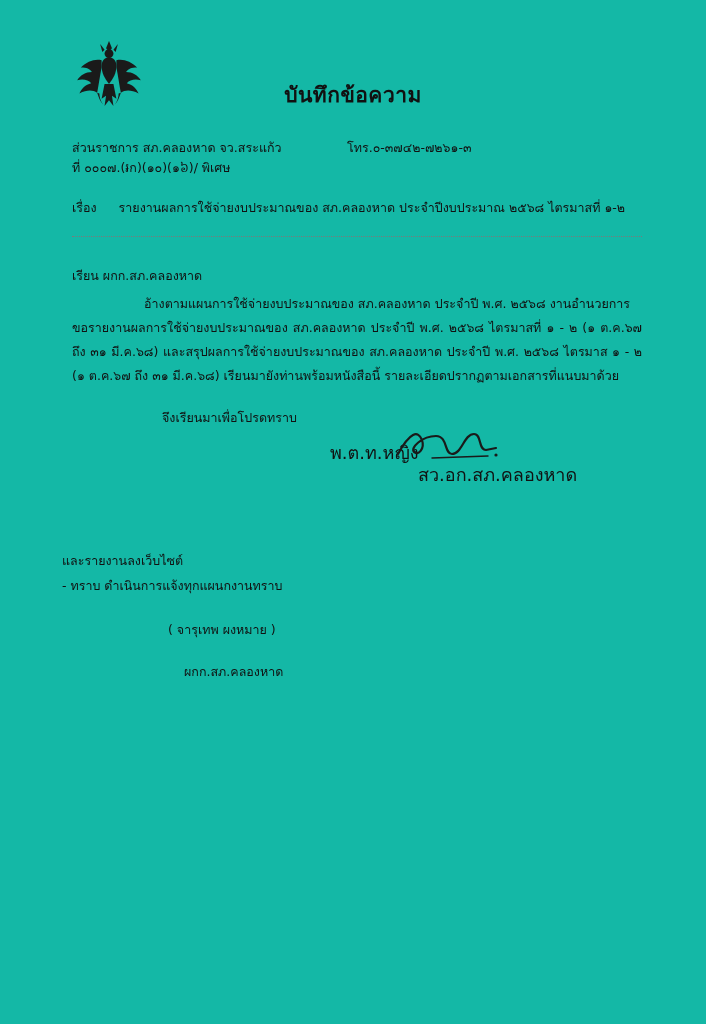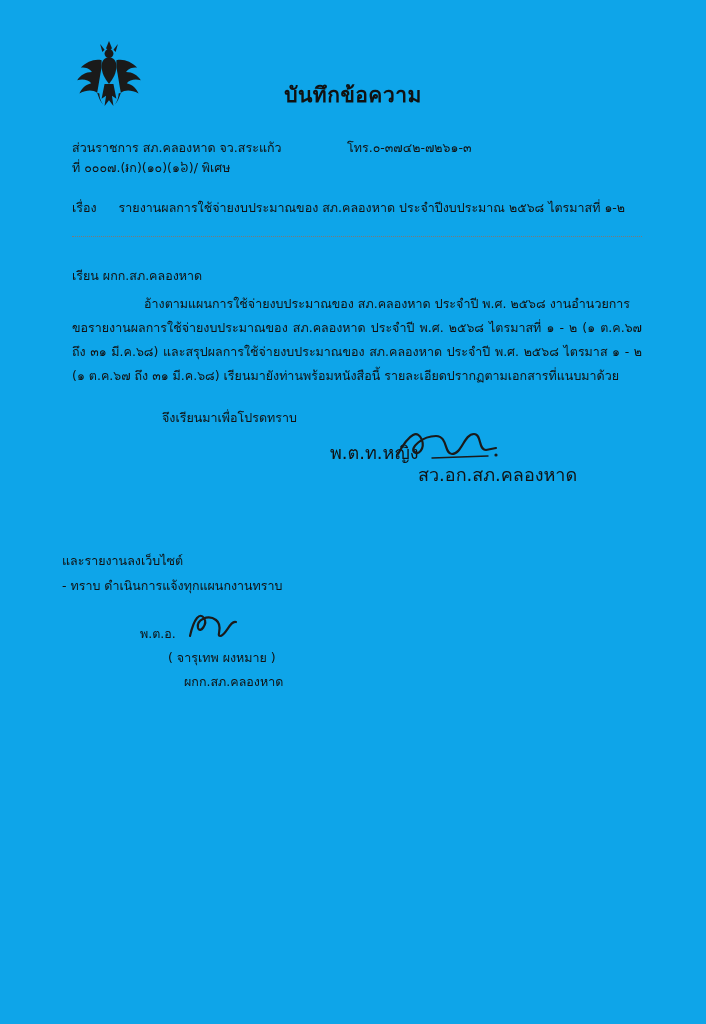--- a/index.html
+++ b/index.html
@@ -12,21 +12,21 @@
     height: 1024px;
     font-family: "DejaVu Sans", "Liberation Sans", sans-serif;
     color: #111111;
     position: relative;
     overflow: hidden;
   }
   .page {
     position: relative;
     width: 706px;
     height: 1024px;
-    background: #0ea5e9;
+    background: #14b8a6;
     box-sizing: border-box;
   }
 
   
   .emblem {
     position: absolute;
     left: 72px;
     top: 38px;
     width: 74px;
     height: 74px;
@@ -183,20 +183,21 @@
     width: 64px;
     height: 34px;
   }
   .sig2 .name {
     display: block;
     padding-left: 28px;
   }
   .sig2 .post {
     display: block;
     padding-left: 44px;
+    margin-top: 18px;
   }
 </style>
 </head>
 <body>
 
 <div class="page">
 
   <div class="emblem">
     <svg viewBox="0 0 100 100" width="74" height="74" aria-hidden="true">
       <g fill="#1a1a1a">
@@ -264,25 +265,17 @@
     </div>
     <span class="post">สว.อก.สภ.คลองหาด</span>
   </div>
 
   <div class="notes">
     <div>และรายงานลงเว็บไซต์</div>
     <div>- ทราบ ดำเนินการแจ้งทุกแผนกงานทราบ</div>
   </div>
 
   <div class="sig2">
-    <div class="rank-line">
-      <span class="rank">พ.ต.อ.</span>
-      <span class="scribble2">
-        <svg viewBox="0 0 64 34" width="64" height="34" aria-hidden="true">
-          <path d="M8 28 C12 10 18 4 22 10 C26 16 18 26 16 20 C14 12 26 6 34 12 C42 18 34 28 38 28 C44 28 48 12 54 14" fill="none" stroke="#1a1a1a" stroke-width="2.2" stroke-linecap="round"></path>
-        </svg>
-      </span>
-    </div>
     <span class="name">( จารุเทพ ผงหมาย )</span>
     <span class="post">ผกก.สภ.คลองหาด</span>
   </div>
 
 </div>
 
 </body></html>

